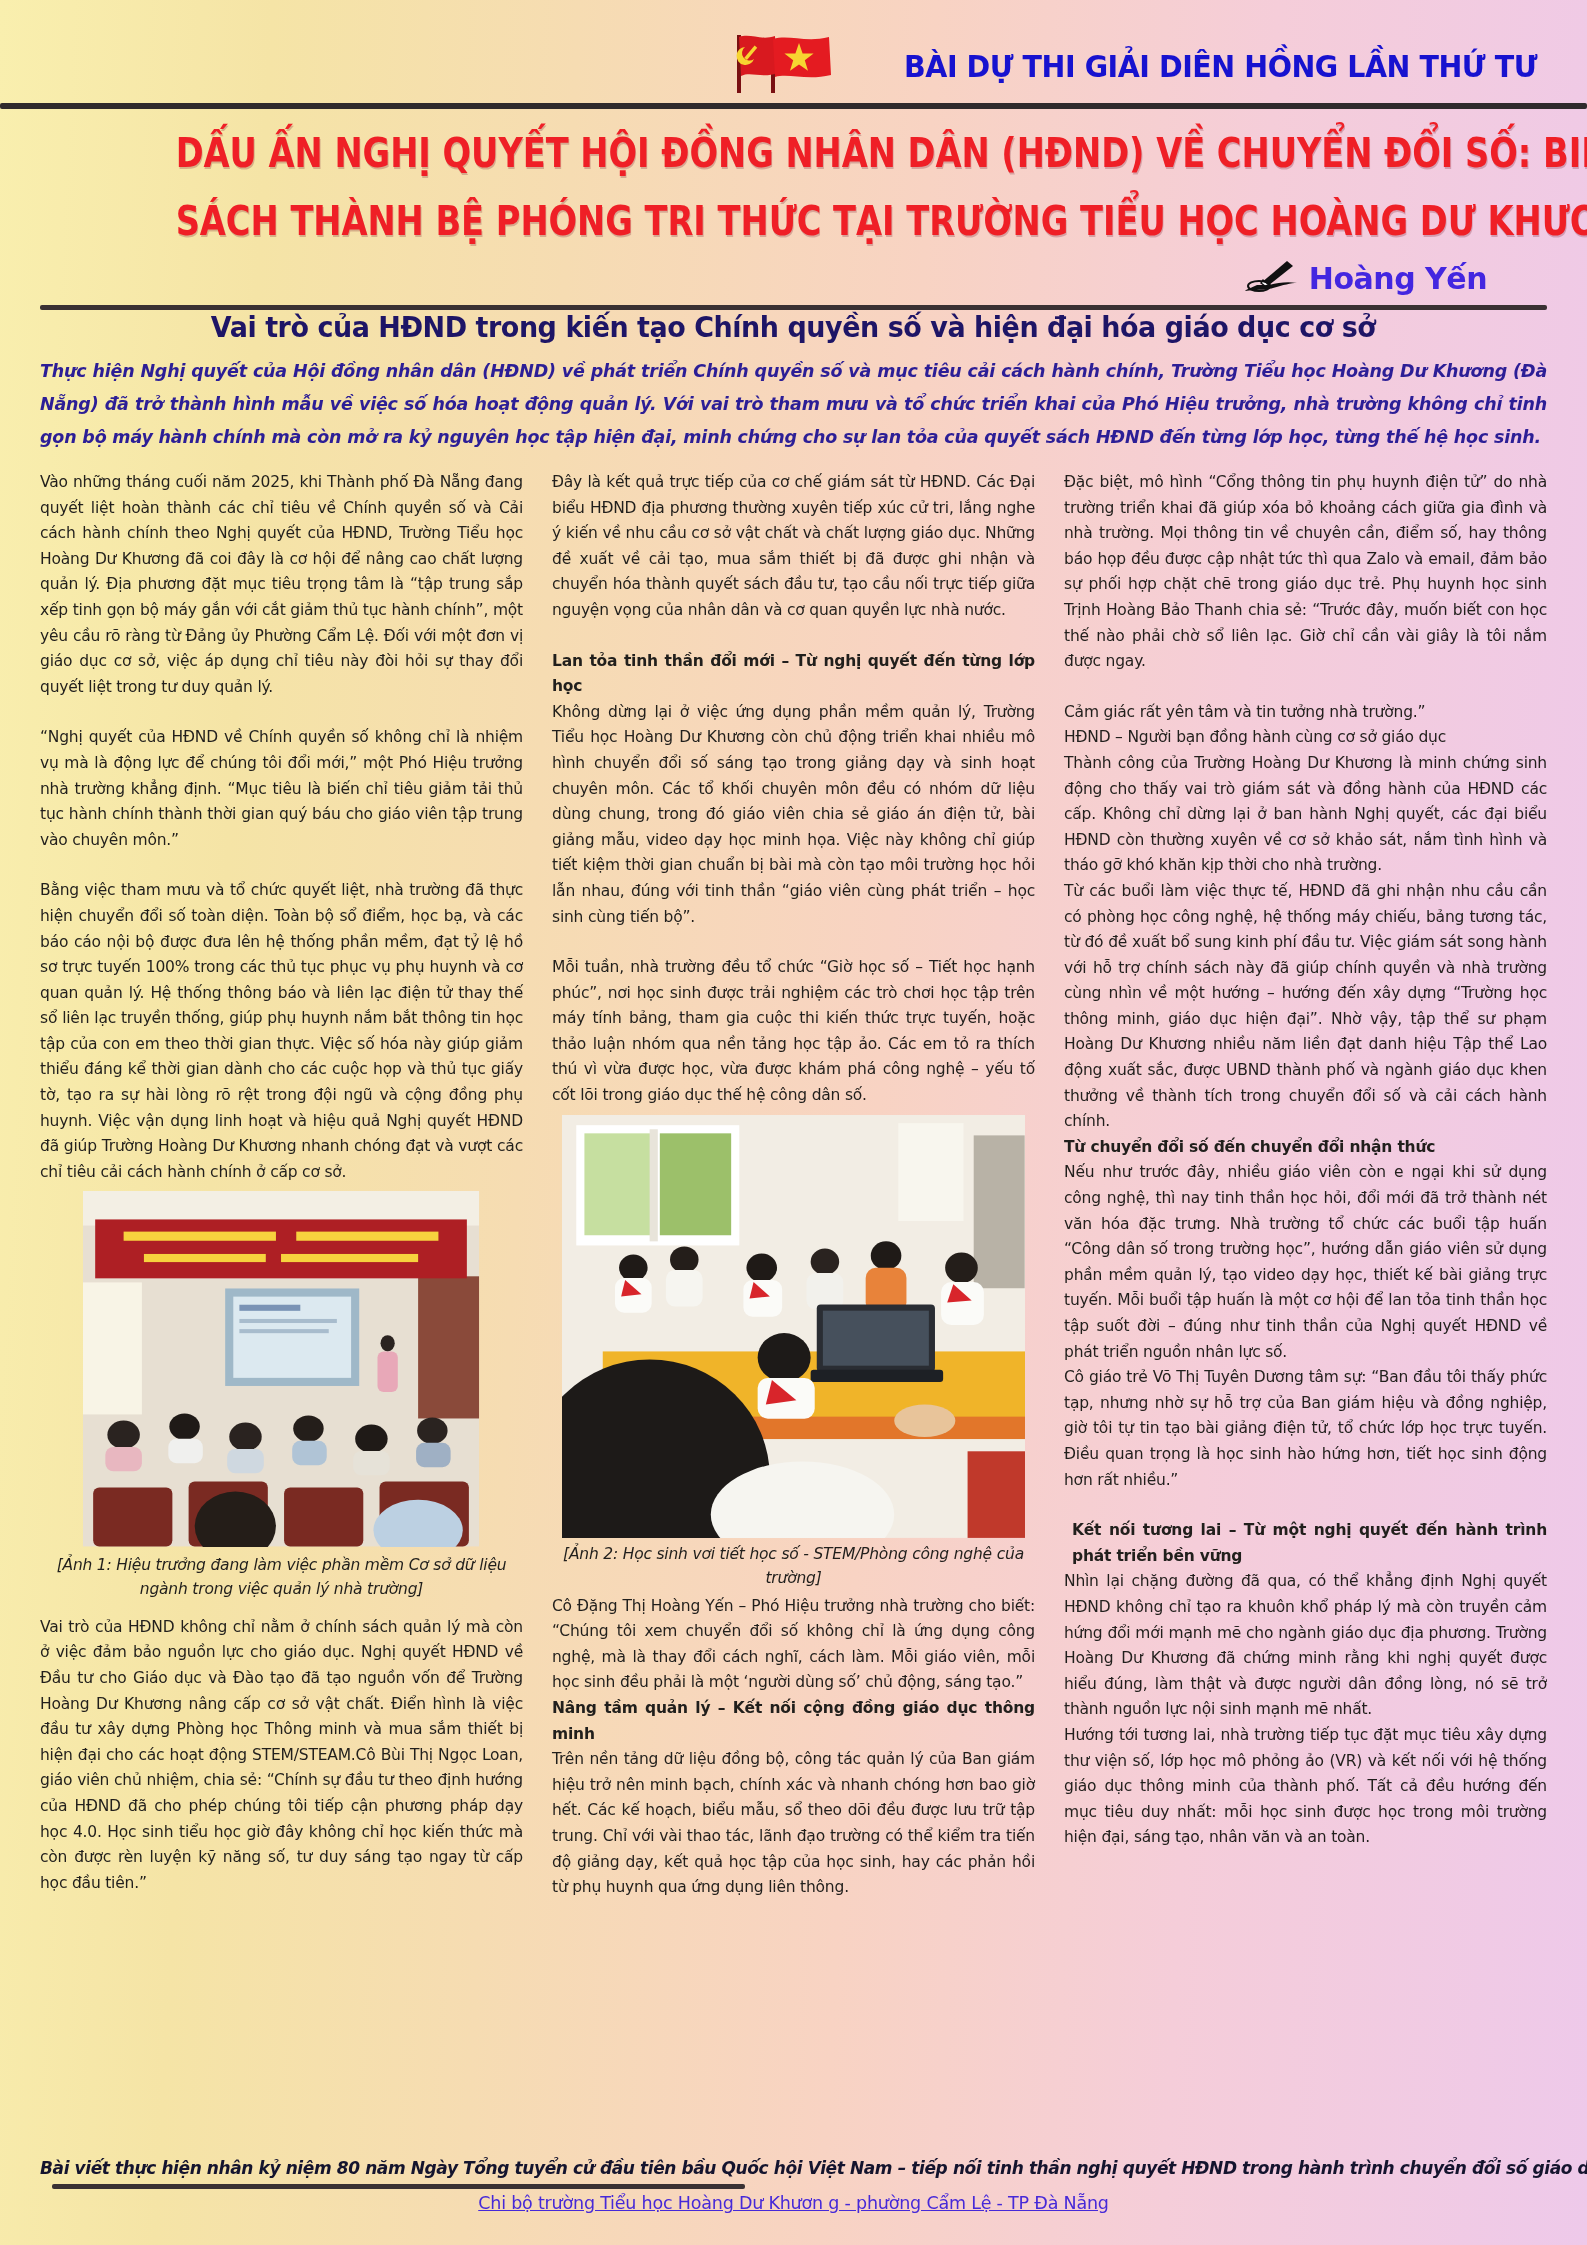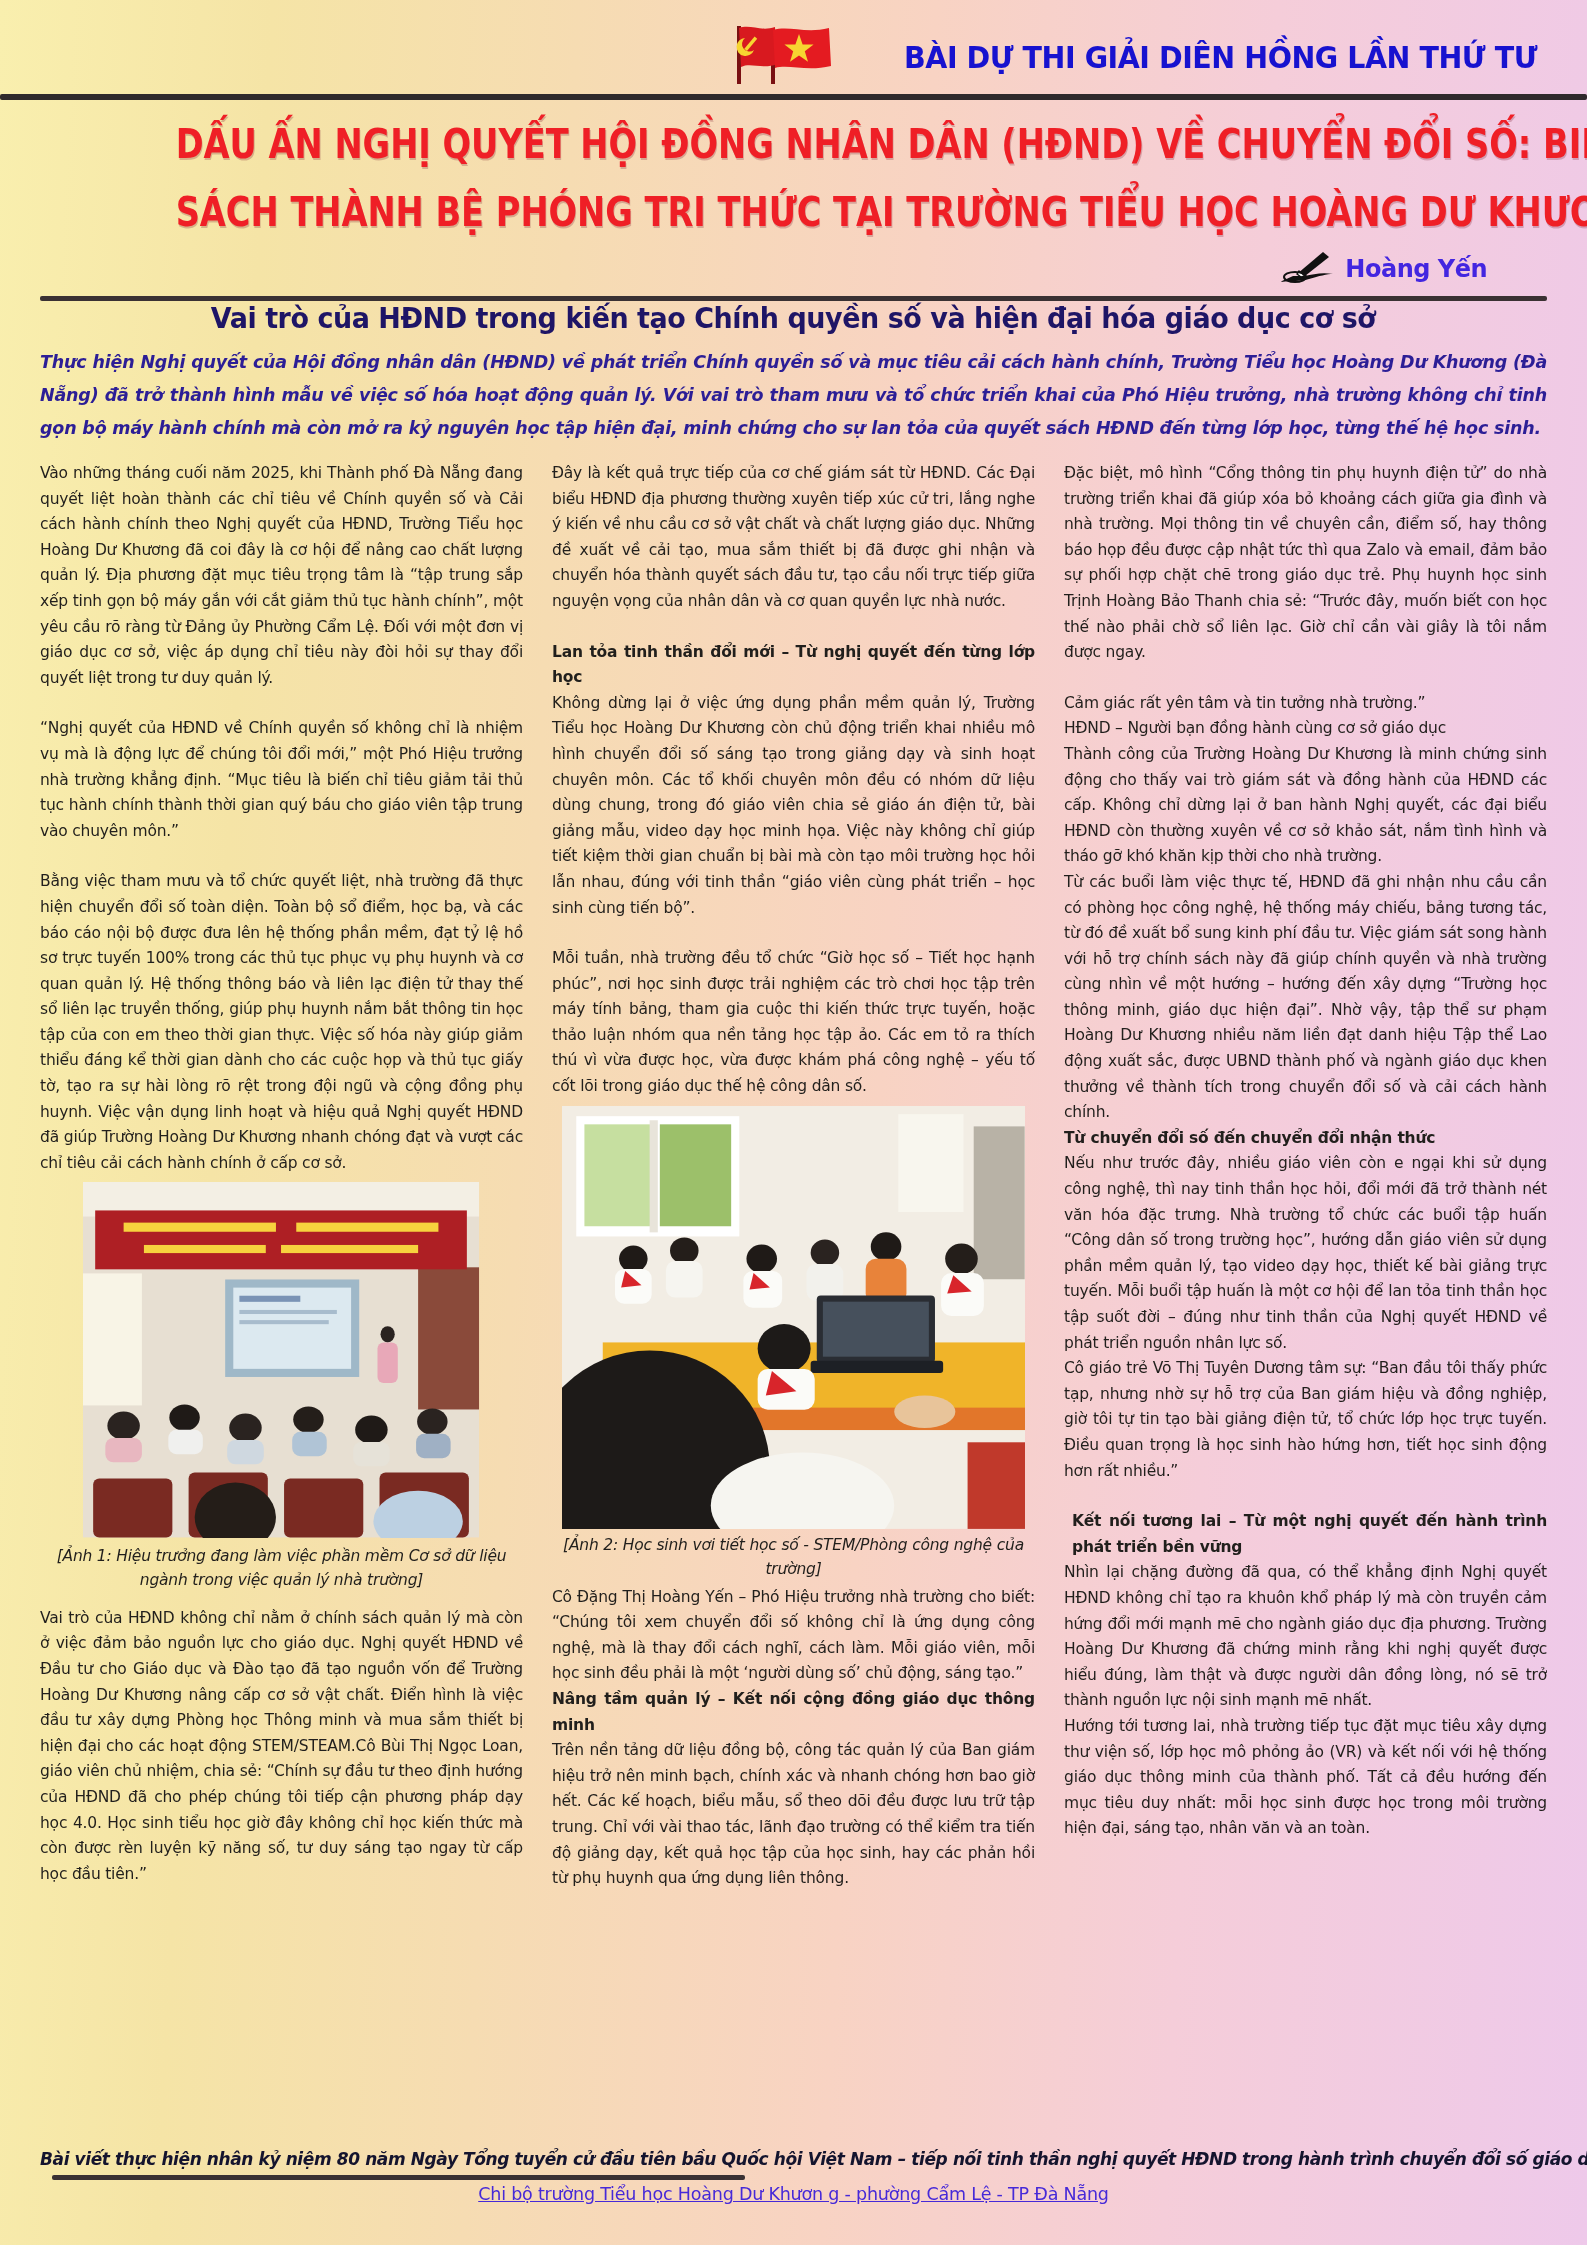--- a/index.html
+++ b/index.html
@@ -3,32 +3,32 @@
 <meta charset="utf-8">
 <style>
   * { margin:0; padding:0; box-sizing:border-box; }
   html,body { width:1587px; }
   body{
     width:1587px; height:2245px; overflow:hidden;
     font-family:"DejaVu Sans", sans-serif;
     background:linear-gradient(93deg,#f9efae 0%,#f5e4a6 16%,#f6dcb2 34%,#f8d3c3 55%,#f5cdd9 75%,#eec9ea 100%);
     color:#211f1c;
   }
-  .page{ width:1587px; height:2245px; padding:24px 40px 0; position:relative; overflow:hidden;}
+  .page{ width:1587px; height:2245px; padding:33px 40px 0; position:relative; overflow:hidden;}
   
   .banner-row{ display:flex; justify-content:flex-end; align-items:center; gap:14px; height:66px; padding-right:10px;}
   .banner-title{ font-size:31px; font-weight:bold; color:#1712cf; letter-spacing:-0.5px; white-space:nowrap; transform:scaleX(0.92); transform-origin:100% 50%;}
   .rule{ height:5px; background:#3a3133; border-radius:2px;}
   .rule-fullbleed{ margin:4px -40px 0; height:6px; background:#2f2a2c;}
   
   .headline{ text-align:center; margin-top:10px; }
   .headline-line{ display:block; white-space:nowrap; font-weight:bold; color:#ef1f26; font-size:41px; line-height:68px; transform:scaleX(0.82); transform-origin:50% 50%; text-shadow:1px 2px 0 rgba(120,20,40,0.25); letter-spacing:0px;}
   
   .author-row{ display:flex; justify-content:flex-end; align-items:center; gap:10px; margin:2px 60px 6px 0; height:42px;}
-  .author-name{ font-size:24px; font-weight:bold; color:#4326e0; letter-spacing:-0.5px;}
+  .author-name{ font-size:30px; font-weight:bold; color:#4326e0; letter-spacing:-0.5px;}
   .author-rule{ margin-top:2px;}
   
   .section-heading{ text-align:center; margin-top:0;text-decoration:underline;}
   .section-heading span{ display:inline-block; white-space:nowrap; font-size:29px; font-weight:bold; color:#1e1566; transform:scaleX(0.93); transform-origin:50% 50%; letter-spacing:-0.5px;}
   
   .lede{ margin-top:12px; font-style:italic; font-size:17.5px; line-height:32px; color:#2c1e96; text-align:justify; letter-spacing:-0.2px; font-weight:bold; transform:scaleY(1.02);}
   
   .columns{ display:flex; gap:29px; margin-top:18px; height:1682px; overflow:hidden;}
   .col{ flex:1 1 0; min-width:0; font-size:15.5px; line-height:25.6px; letter-spacing:-0.2px; text-align:justify;}
   .p{ margin:0 0 25px; }

